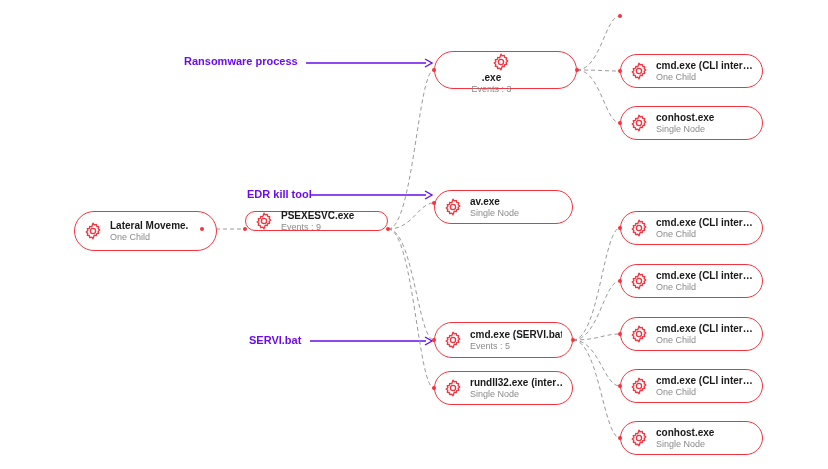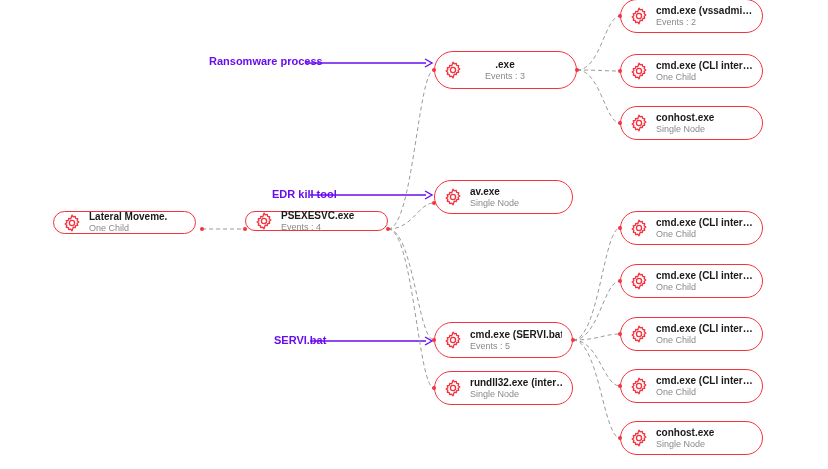--- a/index.html
+++ b/index.html
@@ -71,21 +71,20 @@
   .node.center-title .sub {
     text-align: center;
     padding-right: 26px;
   }
   .anno {
     position: absolute;
     font-size: 11px;
     font-weight: bold;
     color: #6a0dee;
     white-space: nowrap;
-    margin-left: 25px;
   }
   .port {
     position: absolute;
     width: 4px;
     height: 4px;
     border-radius: 50%;
     background: #f5333f;
   }
 </style>
 </head>
@@ -106,51 +105,51 @@
       <path d="M388 229 C413.3 229, 417.9 388, 434 388" fill="none" stroke="#9a9a9a" stroke-width="1" stroke-dasharray="4 3"></path>
       <path d="M577 70 C600.65 70, 604.95 16, 620 16" fill="none" stroke="#9a9a9a" stroke-width="1" stroke-dasharray="4 3"></path>
       <path d="M577 70 C600.65 70, 604.95 71, 620 71" fill="none" stroke="#9a9a9a" stroke-width="1" stroke-dasharray="4 3"></path>
       <path d="M577 70 C600.65 70, 604.95 123, 620 123" fill="none" stroke="#9a9a9a" stroke-width="1" stroke-dasharray="4 3"></path>
       <path d="M573 340 C598.85 340, 603.55 228, 620 228" fill="none" stroke="#9a9a9a" stroke-width="1" stroke-dasharray="4 3"></path>
       <path d="M573 340 C598.85 340, 603.55 281, 620 281" fill="none" stroke="#9a9a9a" stroke-width="1" stroke-dasharray="4 3"></path>
       <path d="M573 340 C598.85 340, 603.55 334, 620 334" fill="none" stroke="#9a9a9a" stroke-width="1" stroke-dasharray="4 3"></path>
       <path d="M573 340 C598.85 340, 603.55 386, 620 386" fill="none" stroke="#9a9a9a" stroke-width="1" stroke-dasharray="4 3"></path>
       <path d="M573 340 C598.85 340, 603.55 438, 620 438" fill="none" stroke="#9a9a9a" stroke-width="1" stroke-dasharray="4 3"></path>
     </svg>
-<div class="node" style="left: 53px; top: 211px; width: 143px; height: 23px; border-color: rgb(245, 51, 63); background: rgb(255, 255, 255);">
+<div class="node" style="left: 74px; top: 211px; width: 143px; height: 40px; border-color: rgb(245, 51, 63); background: rgb(255, 255, 255);">
       <svg class="gear" viewBox="0 0 24 24">
         <path d="M12 2.6l1.5 2.0 2.4-.6.5 2.4 2.4.5-.6 2.4 2.0 1.5-2.0 1.5.6 2.4-2.4.5-.5 2.4-2.4-.6L12 21.4l-1.5-2.0-2.4.6-.5-2.4-2.4-.5.6-2.4-2.0-1.5 2.0-1.5-.6-2.4 2.4-.5.5-2.4 2.4.6z" fill="none" stroke="#f5333f" stroke-width="1.6" stroke-linejoin="round"></path>
         <circle cx="12" cy="12" r="3.1" fill="none" stroke="#f5333f" stroke-width="1.6"></circle>
       </svg>
       <div class="labels">
         <div class="title" style="color: rgb(26, 26, 26);">Lateral Moveme.</div>
         <div class="sub" style="color: rgb(138, 138, 138);">One Child</div>
       </div>
     </div>
     <div class="node" style="left: 245px; top: 211px; width: 143px; height: 20px; border-color: rgb(245, 51, 63); background: rgb(255, 255, 255);">
       <svg class="gear" viewBox="0 0 24 24">
         <path d="M12 2.6l1.5 2.0 2.4-.6.5 2.4 2.4.5-.6 2.4 2.0 1.5-2.0 1.5.6 2.4-2.4.5-.5 2.4-2.4-.6L12 21.4l-1.5-2.0-2.4.6-.5-2.4-2.4-.5.6-2.4-2.0-1.5 2.0-1.5-.6-2.4 2.4-.5.5-2.4 2.4.6z" fill="none" stroke="#f5333f" stroke-width="1.6" stroke-linejoin="round"></path>
         <circle cx="12" cy="12" r="3.1" fill="none" stroke="#f5333f" stroke-width="1.6"></circle>
       </svg>
       <div class="labels">
         <div class="title" style="color: rgb(26, 26, 26);">PSEXESVC.exe</div>
-        <div class="sub" style="color: rgb(138, 138, 138);">Events : 4</div>
-      </div>
-    </div>
-    <div class="node center-title" style="left: 434px; top: 51px; width: 143px; height: 38px; border-color: rgb(245, 51, 63); background: rgb(255, 255, 255);">
+        <div class="sub" style="color: rgb(138, 138, 138);">Events : 9</div>
+      </div>
+    </div>
+    <div class="node center-title" style="left: 434px; top: 51px; width: 143px; height: 38px; border-color: rgb(245, 51, 63); background: rgb(255, 255, 255); flex-direction: column;">
       <svg class="gear" viewBox="0 0 24 24">
         <path d="M12 2.6l1.5 2.0 2.4-.6.5 2.4 2.4.5-.6 2.4 2.0 1.5-2.0 1.5.6 2.4-2.4.5-.5 2.4-2.4-.6L12 21.4l-1.5-2.0-2.4.6-.5-2.4-2.4-.5.6-2.4-2.0-1.5 2.0-1.5-.6-2.4 2.4-.5.5-2.4 2.4.6z" fill="none" stroke="#f5333f" stroke-width="1.6" stroke-linejoin="round"></path>
         <circle cx="12" cy="12" r="3.1" fill="none" stroke="#f5333f" stroke-width="1.6"></circle>
       </svg>
       <div class="labels">
         <div class="title" style="color: rgb(26, 26, 26);">.exe</div>
         <div class="sub" style="color: rgb(138, 138, 138); text-align: center;">Events : 3</div>
       </div>
     </div>
-    <div class="node" style="left: 434px; top: 180px; width: 139px; height: 34px; border-color: rgb(245, 51, 63); background: rgb(255, 255, 255);">
+    <div class="node" style="left: 434px; top: 190px; width: 139px; height: 34px; border-color: rgb(245, 51, 63); background: rgb(255, 255, 255);">
       <svg class="gear" viewBox="0 0 24 24">
         <path d="M12 2.6l1.5 2.0 2.4-.6.5 2.4 2.4.5-.6 2.4 2.0 1.5-2.0 1.5.6 2.4-2.4.5-.5 2.4-2.4-.6L12 21.4l-1.5-2.0-2.4.6-.5-2.4-2.4-.5.6-2.4-2.0-1.5 2.0-1.5-.6-2.4 2.4-.5.5-2.4 2.4.6z" fill="none" stroke="#f5333f" stroke-width="1.6" stroke-linejoin="round"></path>
         <circle cx="12" cy="12" r="3.1" fill="none" stroke="#f5333f" stroke-width="1.6"></circle>
       </svg>
       <div class="labels">
         <div class="title" style="color: rgb(26, 26, 26);">av.exe</div>
         <div class="sub" style="color: rgb(138, 138, 138);">Single Node</div>
       </div>
     </div>
     <div class="node" style="left: 434px; top: 322px; width: 139px; height: 36px; border-color: rgb(245, 51, 63); background: rgb(255, 255, 255);">
@@ -164,30 +163,20 @@
       </div>
     </div>
     <div class="node" style="left: 434px; top: 371px; width: 139px; height: 34px; border-color: rgb(245, 51, 63); background: rgb(255, 255, 255);">
       <svg class="gear" viewBox="0 0 24 24">
         <path d="M12 2.6l1.5 2.0 2.4-.6.5 2.4 2.4.5-.6 2.4 2.0 1.5-2.0 1.5.6 2.4-2.4.5-.5 2.4-2.4-.6L12 21.4l-1.5-2.0-2.4.6-.5-2.4-2.4-.5.6-2.4-2.0-1.5 2.0-1.5-.6-2.4 2.4-.5.5-2.4 2.4.6z" fill="none" stroke="#f5333f" stroke-width="1.6" stroke-linejoin="round"></path>
         <circle cx="12" cy="12" r="3.1" fill="none" stroke="#f5333f" stroke-width="1.6"></circle>
       </svg>
       <div class="labels">
         <div class="title" style="color: rgb(26, 26, 26);">rundll32.exe (inter…</div>
         <div class="sub" style="color: rgb(138, 138, 138);">Single Node</div>
-      </div>
-    </div>
-    <div class="node" style="left: 620px; top: -1px; width: 143px; height: 34px; border-color: rgb(245, 51, 63); background: rgb(255, 255, 255);">
-      <svg class="gear" viewBox="0 0 24 24">
-        <path d="M12 2.6l1.5 2.0 2.4-.6.5 2.4 2.4.5-.6 2.4 2.0 1.5-2.0 1.5.6 2.4-2.4.5-.5 2.4-2.4-.6L12 21.4l-1.5-2.0-2.4.6-.5-2.4-2.4-.5.6-2.4-2.0-1.5 2.0-1.5-.6-2.4 2.4-.5.5-2.4 2.4.6z" fill="none" stroke="#f5333f" stroke-width="1.6" stroke-linejoin="round"></path>
-        <circle cx="12" cy="12" r="3.1" fill="none" stroke="#f5333f" stroke-width="1.6"></circle>
-      </svg>
-      <div class="labels">
-        <div class="title" style="color: rgb(26, 26, 26);">cmd.exe (vssadmi…</div>
-        <div class="sub" style="color: rgb(138, 138, 138);">Events : 2</div>
       </div>
     </div>
     <div class="node" style="left: 620px; top: 54px; width: 143px; height: 34px; border-color: rgb(245, 51, 63); background: rgb(255, 255, 255);">
       <svg class="gear" viewBox="0 0 24 24">
         <path d="M12 2.6l1.5 2.0 2.4-.6.5 2.4 2.4.5-.6 2.4 2.0 1.5-2.0 1.5.6 2.4-2.4.5-.5 2.4-2.4-.6L12 21.4l-1.5-2.0-2.4.6-.5-2.4-2.4-.5.6-2.4-2.0-1.5 2.0-1.5-.6-2.4 2.4-.5.5-2.4 2.4.6z" fill="none" stroke="#f5333f" stroke-width="1.6" stroke-linejoin="round"></path>
         <circle cx="12" cy="12" r="3.1" fill="none" stroke="#f5333f" stroke-width="1.6"></circle>
       </svg>
       <div class="labels">
         <div class="title" style="color: rgb(26, 26, 26);">cmd.exe (CLI inter…</div>
         <div class="sub" style="color: rgb(138, 138, 138);">One Child</div>

